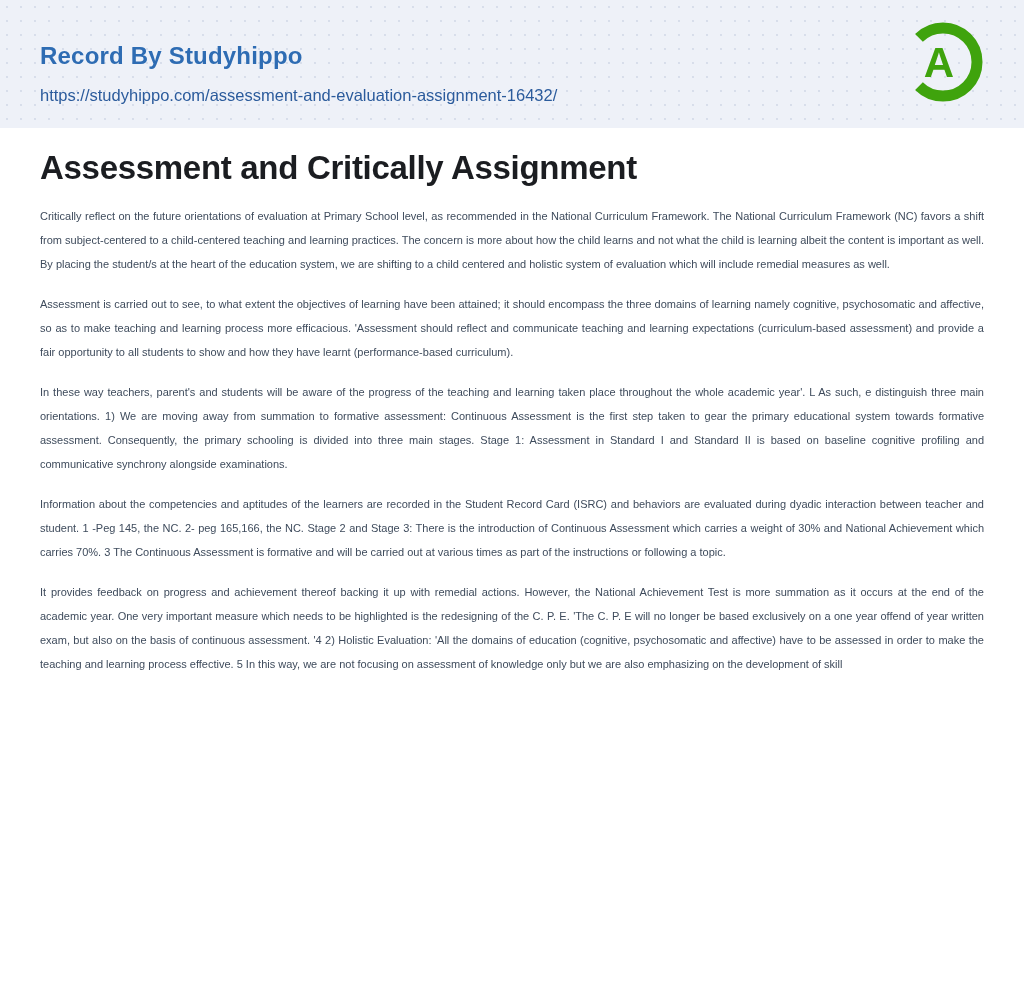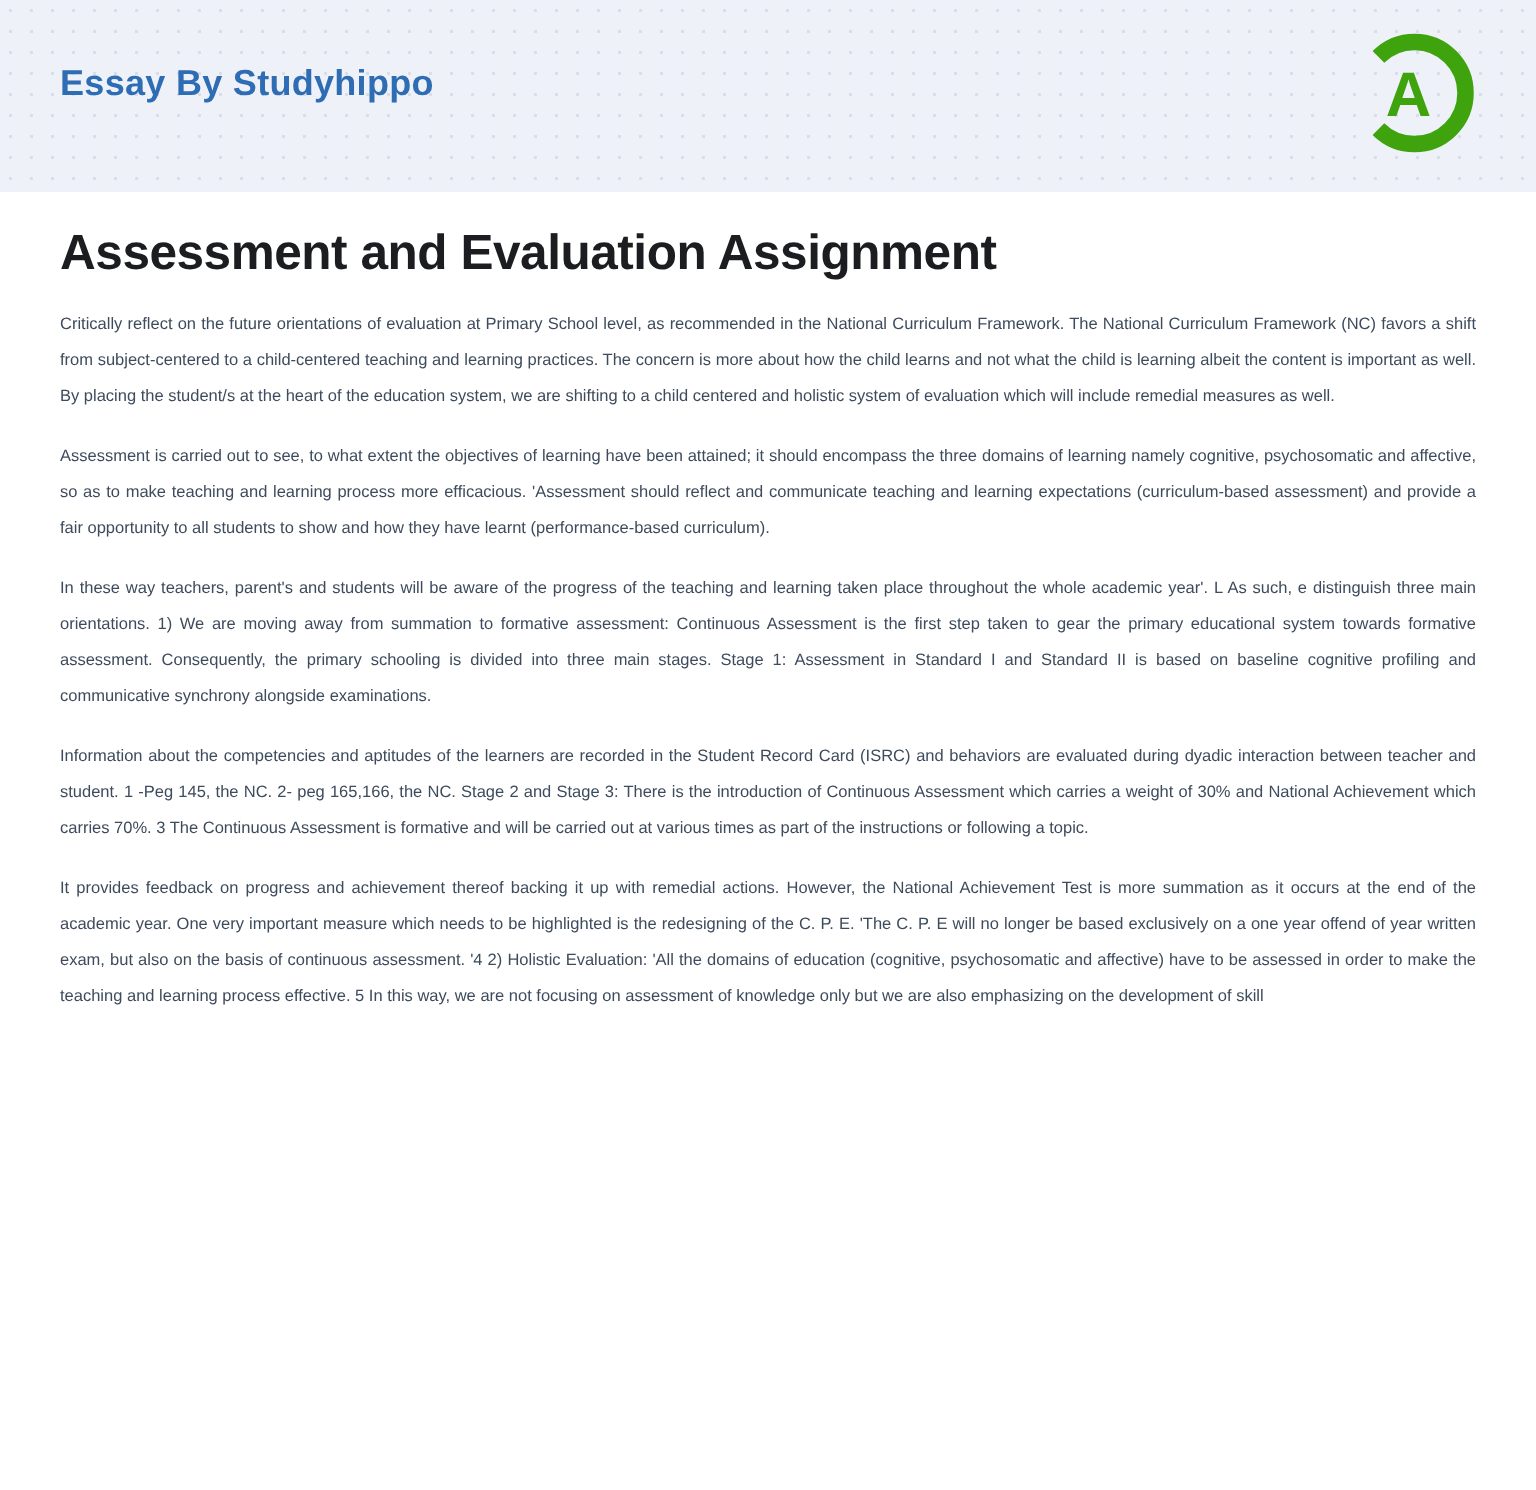--- a/index.html
+++ b/index.html
@@ -61,31 +61,32 @@
     line-height: 24px;
     color: #3e4b5c;
     text-align: justify;
   }
   .essay-paragraph:last-child { margin-bottom: 16px; }
 </style>
 </head>
 <body>
 
 <div class="doc-header">
-  <div class="site-label">Essay By Studyhippo</div>
+  <div class="site-label">Record By Studyhippo</div>
+  <a class="doc-url" href="#">https://studyhippo.com/assessment-and-evaluation-assignment-16432/</a>
   <div class="logo">
     <svg width="90" height="90" viewBox="0 0 90 90">
       <path d="M 20.96 20.96 A 34 34 0 1 1 20.96 69.04" fill="none" stroke="#3fa30d" stroke-width="11" stroke-linecap="butt"></path>
       <text x="41" y="60" text-anchor="middle" font-family="Liberation Sans, DejaVu Sans, sans-serif" font-size="42" font-weight="600" fill="#3fa30d">A</text>
     </svg>
   </div>
 </div>
 
 <div class="doc-content">
-  <div class="page-title">Assessment and Evaluation Assignment</div>
+  <div class="page-title">Assessment and Critically Assignment</div>
 
   <p class="essay-paragraph">Critically reflect on the future orientations of evaluation at Primary School level, as recommended in the National Curriculum Framework. The National Curriculum Framework (NC) favors a shift from subject-centered to a child-centered teaching and learning practices. The concern is more about how the child learns and not what the child is learning albeit the content is important as well. By placing the student/s at the heart of the education system, we are shifting to a child centered and holistic system of evaluation which will include remedial measures as well.</p>
 
   <p class="essay-paragraph">Assessment is carried out to see, to what extent the objectives of learning have been attained; it should encompass the three domains of learning namely cognitive, psychosomatic and affective, so as to make teaching and learning process more efficacious. 'Assessment should reflect and communicate teaching and learning expectations (curriculum-based assessment) and provide a fair opportunity to all students to show and how they have learnt (performance-based curriculum).</p>
 
   <p class="essay-paragraph">In these way teachers, parent's and students will be aware of the progress of the teaching and learning taken place throughout the whole academic year'. L As such, e distinguish three main orientations. 1) We are moving away from summation to formative assessment: Continuous Assessment is the first step taken to gear the primary educational system towards formative assessment. Consequently, the primary schooling is divided into three main stages. Stage 1: Assessment in Standard I and Standard II is based on baseline cognitive profiling and communicative synchrony alongside examinations.</p>
 
   <p class="essay-paragraph">Information about the competencies and aptitudes of the learners are recorded in the Student Record Card (ISRC) and behaviors are evaluated during dyadic interaction between teacher and student. 1 -Peg 145, the NC. 2- peg 165,166, the NC. Stage 2 and Stage 3: There is the introduction of Continuous Assessment which carries a weight of 30% and National Achievement which carries 70%. 3 The Continuous Assessment is formative and will be carried out at various times as part of the instructions or following a topic.</p>
 
   <p class="essay-paragraph">It provides feedback on progress and achievement thereof backing it up with remedial actions. However, the National Achievement Test is more summation as it occurs at the end of the academic year. One very important measure which needs to be highlighted is the redesigning of the C. P. E. 'The C. P. E will no longer be based exclusively on a one year offend of year written exam, but also on the basis of continuous assessment. '4 2) Holistic Evaluation: 'All the domains of education (cognitive, psychosomatic and affective) have to be assessed in order to make the teaching and learning process effective. 5 In this way, we are not focusing on assessment of knowledge only but we are also emphasizing on the development of skill</p>

